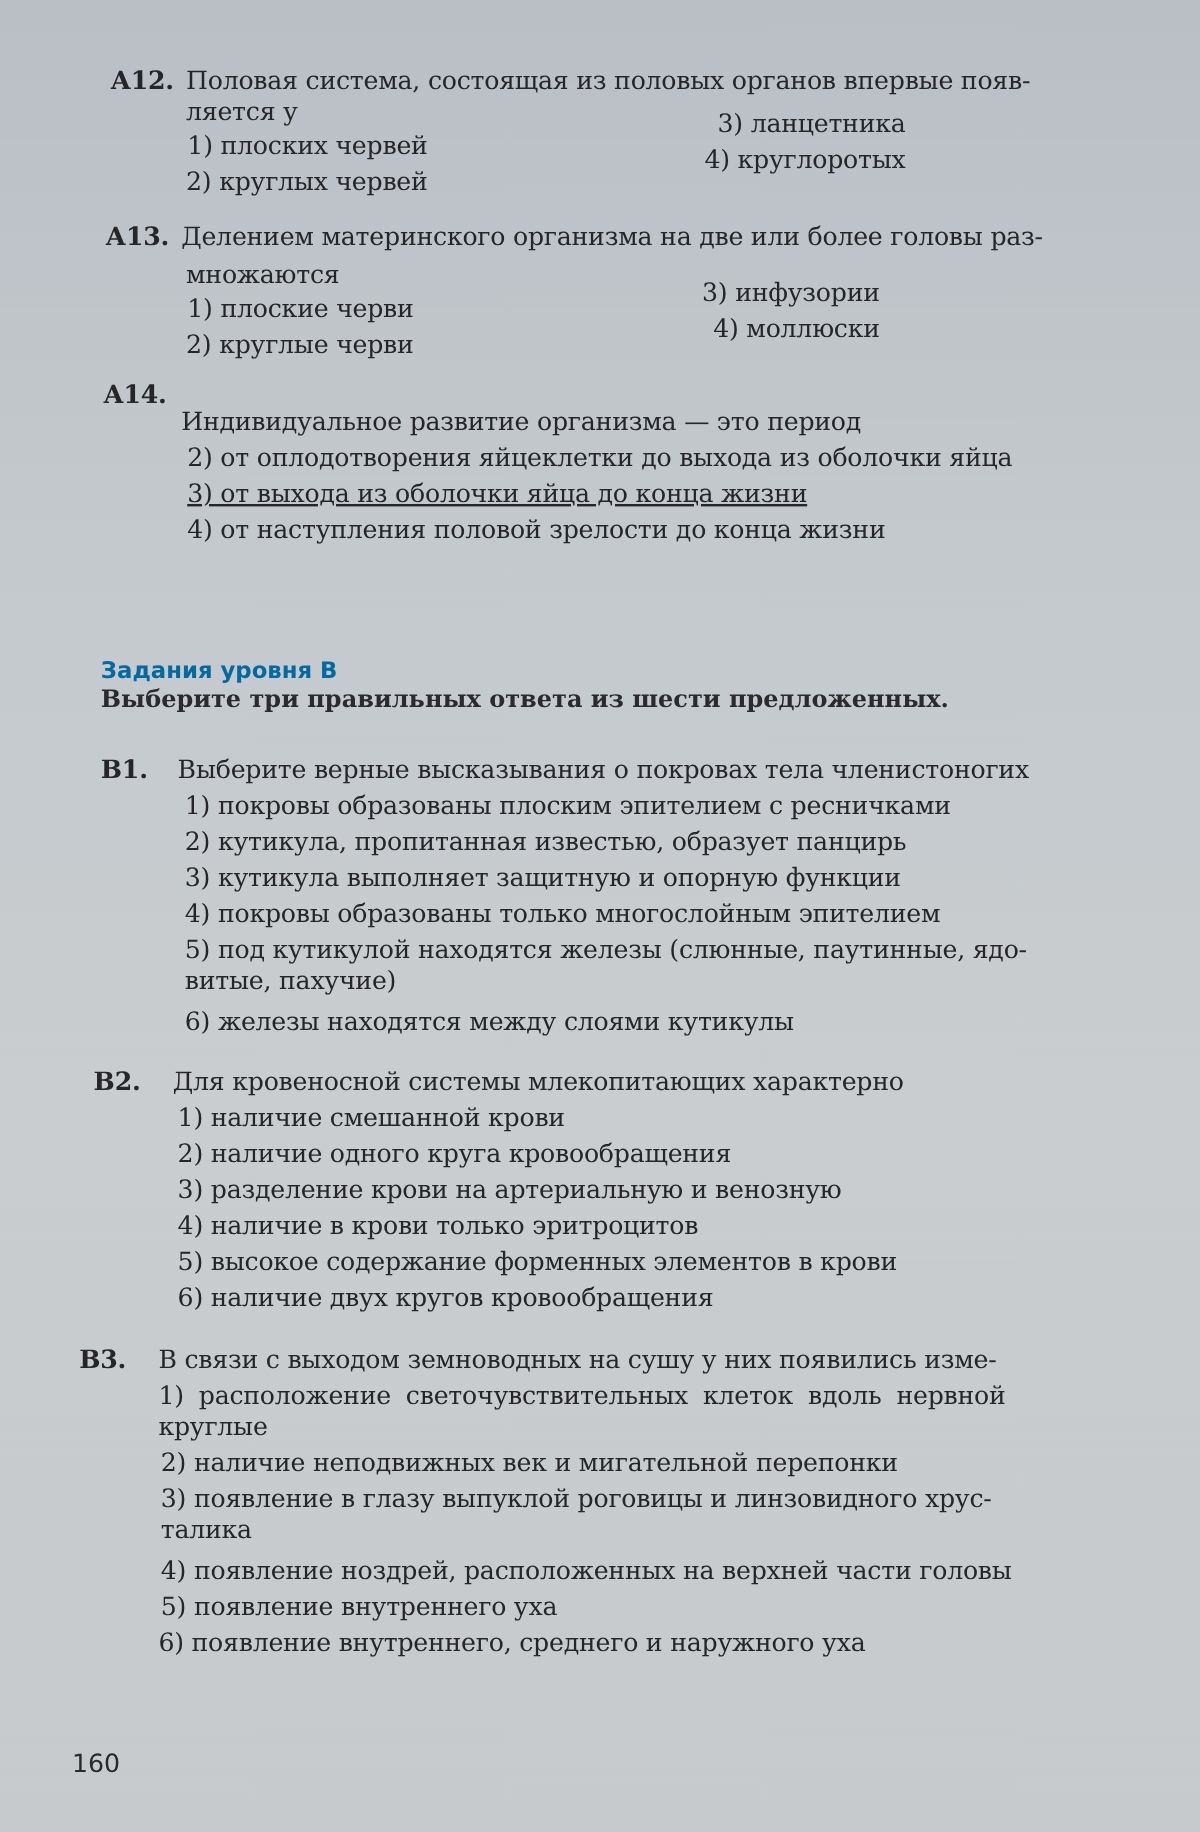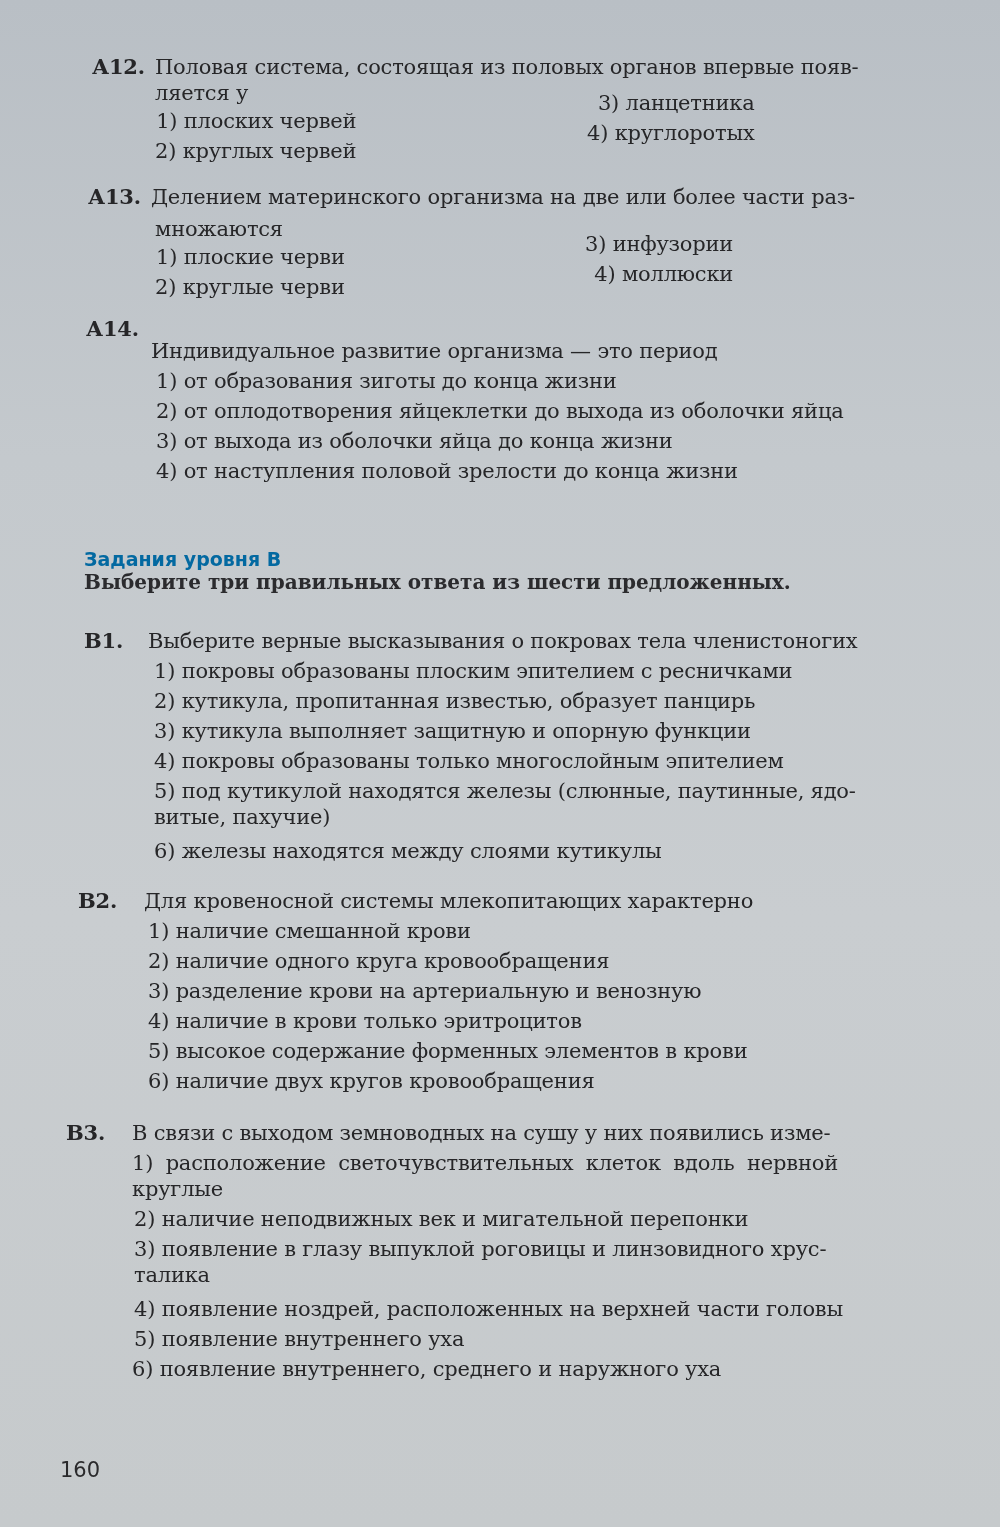--- a/index.html
+++ b/index.html
@@ -69,40 +69,39 @@
       </div>
       <div class="col-right" style="left:495px; top:-20px;">
         <span class="opt">3) ланцетника</span>
         <span class="opt">4) круглоротых</span>
       </div>
     </div>
   </div>
 
   <div class="q" style="left:88px; top:182px; width:880px;">
     <span class="num">А13.</span>
-    <span class="stem" style="padding-left:63px;">Делением материнского организма на две или более части раз-</span>
+    <span class="stem" style="padding-left:63px;">Делением материнского организма на две или более головы раз-</span>
     <span class="stem" style="padding-left:67px; margin-top:2px;">множаются</span>
     <div class="cols" style="height:64px;">
       <div class="col-left" style="left:67px; top:-2px;">
         <span class="opt">1) плоские черви</span>
         <span class="opt">2) круглые черви</span>
       </div>
       <div class="col-right" style="left:497px; top:-15px;">
         <span class="opt">3) инфузории</span>
         <span class="opt">4) моллюски</span>
       </div>
     </div>
   </div>
 
   <div class="q" style="left:86px; top:314px; width:880px;">
     <span class="num">А14.</span>
     <span class="stem" style="padding-left:65px;margin-top:22px;">Индивидуальное развитие организма — это период</span>
-    <span class="opt" style="padding-left:70px;">1) от образования зиготы до конца жизни</span>
     <span class="opt" style="padding-left:70px;">2) от оплодотворения яйцеклетки до выхода из оболочки яйца</span>
-    <span class="opt" style="padding-left:70px;">3) от выхода из оболочки яйца до конца жизни</span>
+    <span class="opt" style="padding-left:70px;text-decoration:underline;">3) от выхода из оболочки яйца до конца жизни</span>
     <span class="opt" style="padding-left:70px;">4) от наступления половой зрелости до конца жизни</span>
   </div>
 
   <div class="heading-sans" style="left:84px; top:520px;">Задания уровня В</div>
   <div class="instruction" style="left:84px; top:570px;">Выберите три правильных ответа из шести предложенных.</div>
 
   <div class="q" style="left:84px; top:626px; width:890px;">
     <span class="num">В1.</span>
     <span class="stem" style="padding-left:64px;">Выберите верные высказывания о покровах тела членистоногих</span>
     <span class="opt" style="padding-left:70px;">1) покровы образованы плоским эпителием с ресничками</span>

